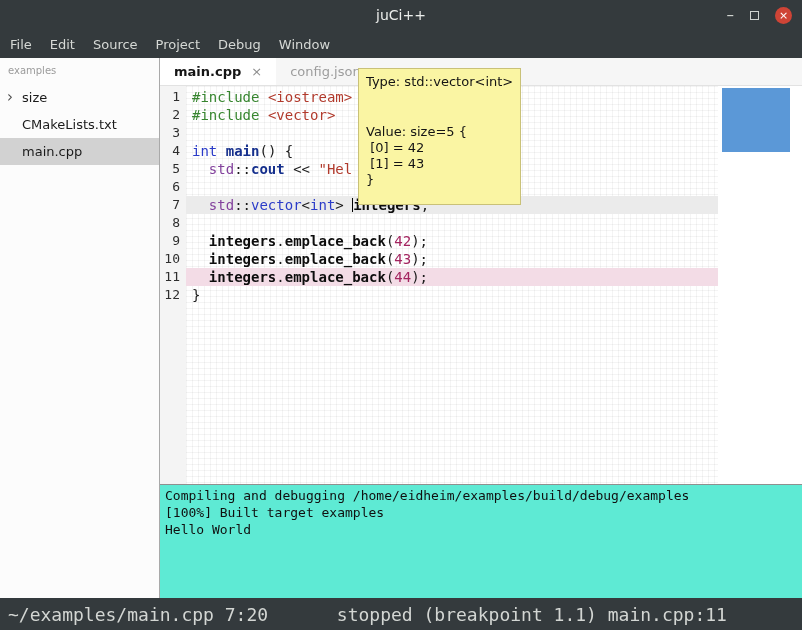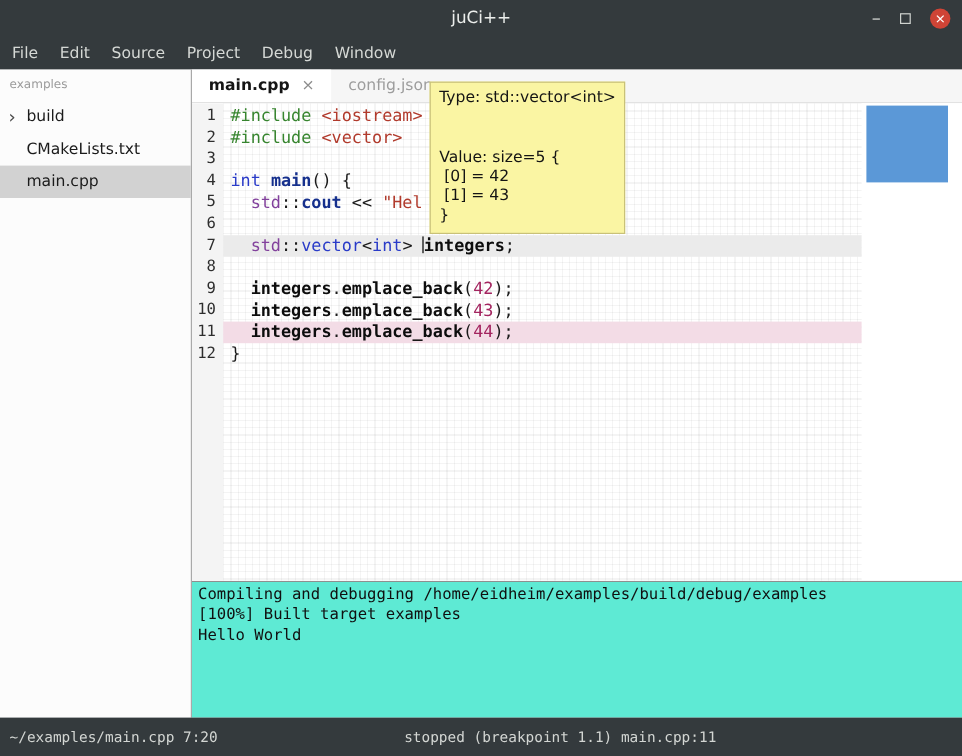--- a/index.html
+++ b/index.html
@@ -57,29 +57,29 @@
   .tk-fn  { color: var(--function, #16308d); font-weight: bold; }
   .tk-ns  { color: var(--namespace, #82419c); }
   .tk-id  { color: #0d0d0d; font-weight: bold; }
   .tk-num { color: var(--number, #a3245f); }
   .tk-pln { color: #1a1a1a; }
   .cursor { display: inline-block; width: 1px; height: 14px; background: #000; vertical-align: -2px; }
 
   .minimap { position: absolute; top: 2px; right: 12px; width: 68px; height: 64px; background: var(--overview-block, #5b98d7); }
 
   
-  .tooltip { position: absolute; left: 198px; top: 10px; z-index: 6; background: var(--tooltip-bg, #faf5a3); border: 1px solid var(--tooltip-border, #c9c178); padding: 5px 7px 6px; font-size: 13px; color: #141414; }
+  .tooltip { position: absolute; left: 198px; top: 10px; z-index: 6; background: var(--tooltip-bg, #faf5a3); border: 1px solid var(--tooltip-border, #c9c178); padding: 5px 7px 16px; font-size: 13px; color: #141414; }
   .tooltip-type { margin-bottom: 34px; white-space: pre; line-height: 16px; }
   .tooltip-value div { line-height: 16px; white-space: pre; }
 
   
   .output { height: 114px; flex: none; border-top: 1px solid #8f8f8f; background: #5eead4; padding: 2px 5px; font-family: "DejaVu Sans Mono", "Liberation Mono", monospace; font-size: 13px; line-height: 17px; color: #101010; }
 
   
-  .statusbar { height: 32px; flex: none; background: var(--titlebar-bg, #343a3d); color: #d3d6d3; display: flex; align-items: center; padding: 0 8px; font-family: "DejaVu Sans Mono", "Liberation Mono", monospace; font-size: 12px; position: relative; }
+  .statusbar { height: 32px; flex: none; background: var(--titlebar-bg, #343a3d); color: #d3d6d3; display: flex; align-items: center; padding: 0 8px; font-family: "DejaVu Sans Mono", "Liberation Mono", monospace; font-size: 18px; position: relative; }
   .status-center { position: absolute; left: 42%; }
 </style>
 </head>
 <body>
 
 <div class="window">
 
   <div class="titlebar">
     <div class="title">juCi++</div>
     <div class="win-controls">
@@ -98,21 +98,21 @@
       <span class="menu-item">Window</span>
     </div>
 
   <div class="main">
 
     <div class="sidebar">
       <div class="sidebar-header">examples</div>
       <div id="tree">
           <div class="tree-item">
             <span class="chev">›</span>
-            <span>build</span>
+            <span>size</span>
           </div>
           <div class="tree-item">
             <span>CMakeLists.txt</span>
           </div>
           <div class="tree-item selected">
             <span>main.cpp</span>
           </div>
         </div>
     </div>
 

